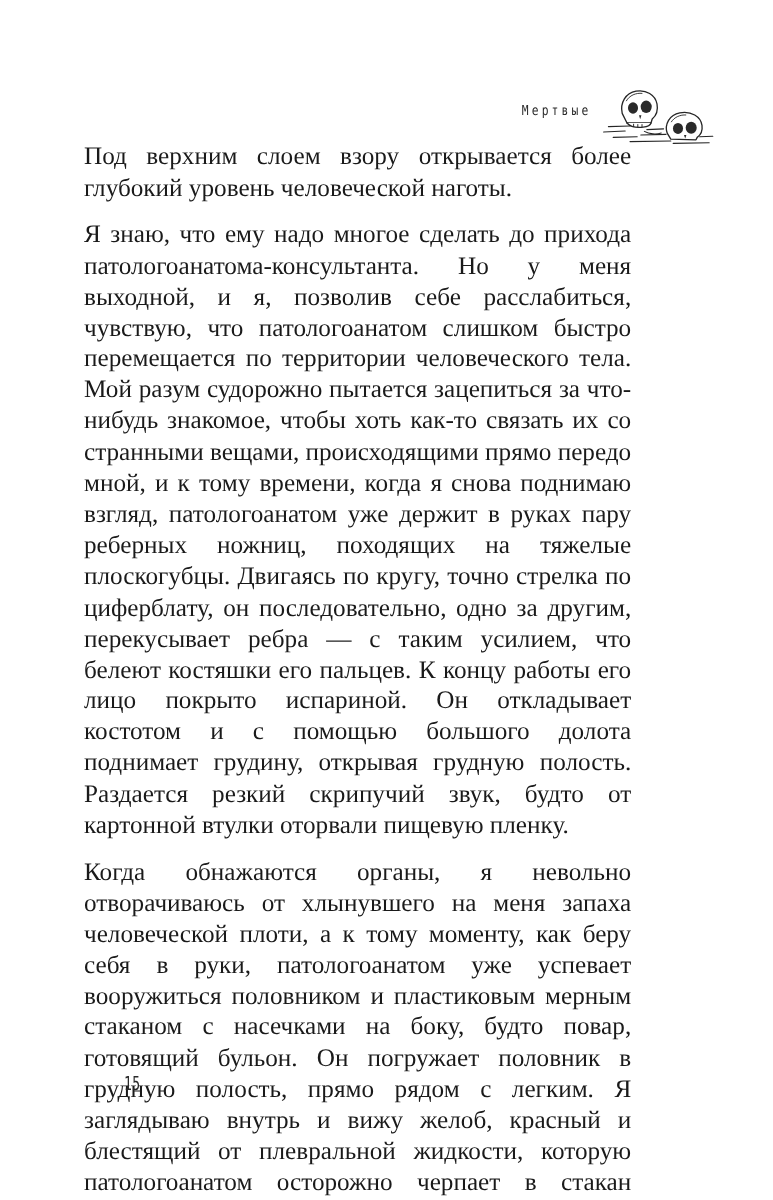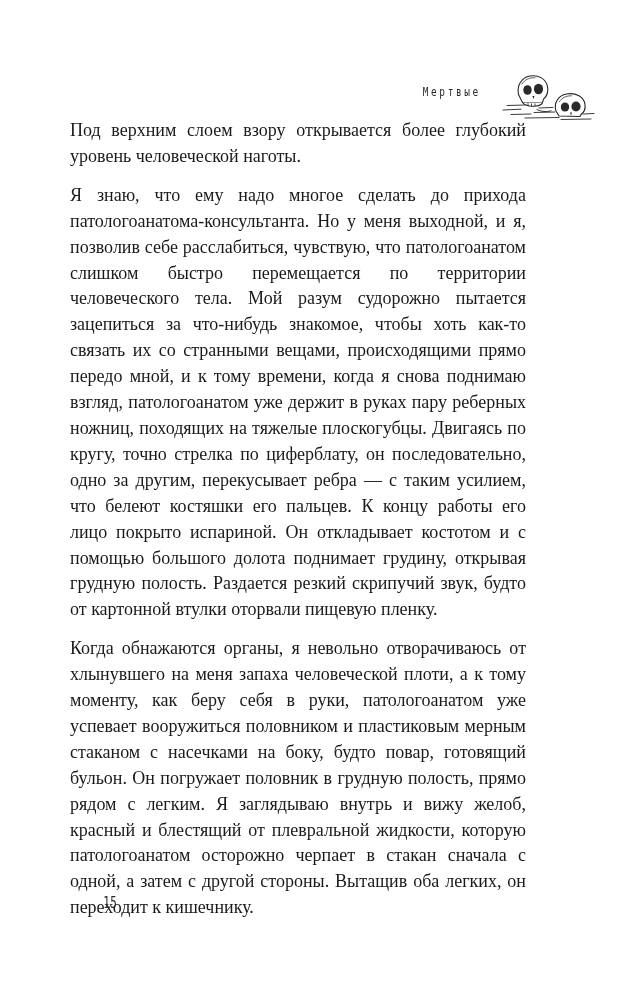--- a/index.html
+++ b/index.html
@@ -18,21 +18,21 @@
     color: #1a1a1a;
   }
 
   
   .running-head {
     position: absolute;
     top: 66px;
     right: 48px;
     display: flex;
     align-items: center;
-    gap: 20px;
+    gap: 8px;
     height: 54px;
   }
 
   .running-head-title {
     font-family: "DejaVu Sans Mono", monospace;
     font-size: 11.5px;
     letter-spacing: 3.2px;
     color: #2a2a2a;
     white-space: nowrap;
     transform: scaleX(0.82);
@@ -49,21 +49,21 @@
   
   .body-text {
     position: absolute;
     left: 70px;
     top: 118px;
     width: 456px;
   }
 
   .body-text p {
     margin: 0 0 13px 0;
-    font-size: 18px;
+    font-size: 21px;
     line-height: 25.9px;
     text-align: justify;
     text-justify: inter-word;
     hyphens: manual;
     -webkit-hyphens: manual;
   }
 
   .body-text p:last-child {
     margin-bottom: 12px;
   }

